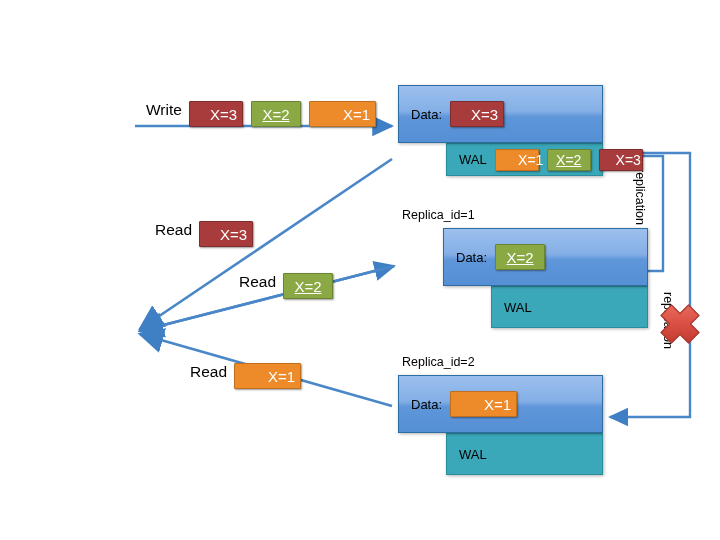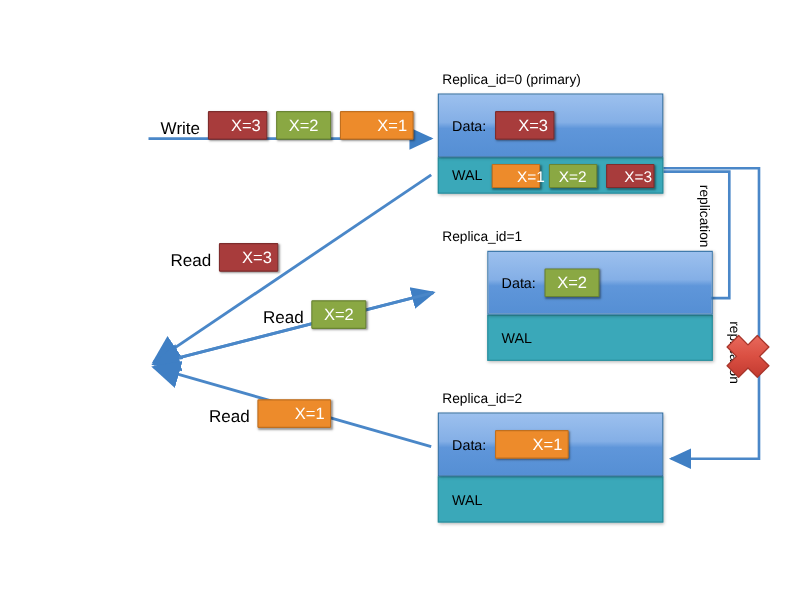--- a/index.html
+++ b/index.html
@@ -66,20 +66,21 @@
     height: 33px;
     box-sizing: border-box;
     border: 1px solid #2a8d9c;
     background: #3aa8b9;
     display: flex;
     align-items: center;
     padding-left: 12px;
     box-shadow: 1px 1px 3px rgba(0,0,0,0.3);
     position: relative;
     z-index: 1;
+    margin-left: 48px;
   }
   .replica.tall .data-row { height: 58px; }
   .replica.tall .wal-row  { height: 42px; }
 
   .row-title {
     font-size: 13px;
     color: #000000;
     margin-right: 8px;
   }
 
@@ -93,30 +94,30 @@
     height: 22px;
     min-width: 44px;
     padding: 0 5px;
     box-sizing: border-box;
     border-radius: 1px;
     box-shadow: 1px 1px 2px rgba(0,0,0,0.4);
     margin-right: 8px;
     white-space: nowrap;
   }
   .chip.red    { background: #a83c3c; border: 1px solid #7e2c2c; padding-left: 20px; }
-  .chip.green  { background: #8aa843; border: 1px solid #6a8433; }
+  .chip.green  { background: #8aa843; border: 1px solid #6a8433; text-decoration: underline; }
   .chip.orange { background: #ed8b2b; border: 1px solid #c06f1f; padding-left: 33px; }
 
   .chip.big { height: 26px; min-width: 50px; font-size: 15px; }
 
   
   .flabel {
     position: absolute;
     display: flex;
-    align-items: flex-end;
+    align-items: flex-start;
     font-size: 15.5px;
     color: #000000;
     white-space: nowrap;
   }
   .flabel .txt { margin-right: 7px; }
 
   
   .rot-label {
     position: absolute;
     font-size: 12.5px;
@@ -180,21 +181,20 @@
     <span class="txt">Read</span>
     <span class="chip big green">X=2</span>
   </div>
 
   <div class="flabel" style="left:190px; top:363px;">
     <span class="txt">Read</span>
     <span class="chip big orange">X=1</span>
   </div>
 
   <div class="replica" style="left:398px; top:85px;">
-    <div class="replica-label">Replica_id=0 (primary)</div>
     <div class="data-row">
       <span class="row-title">Data:</span>
       <span class="chip big red">X=3</span>
     </div>
     <div class="wal-row">
       <span class="row-title">WAL</span>
       <span class="chip orange">X=1</span>
       <span class="chip green">X=2</span>
       <span class="chip red">X=3</span>
     </div>

